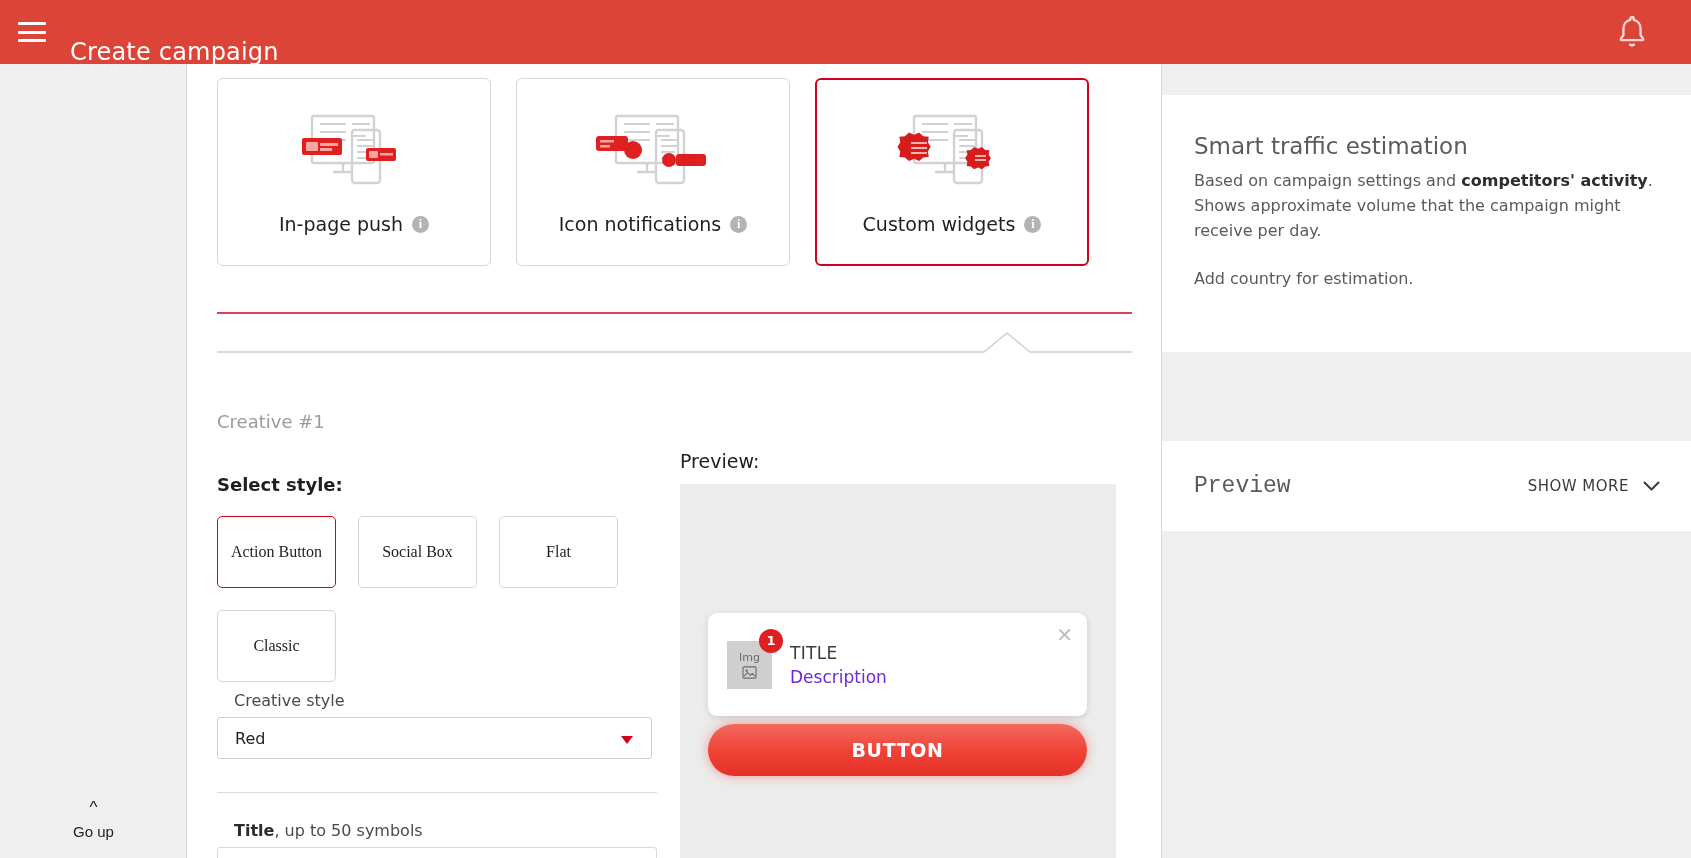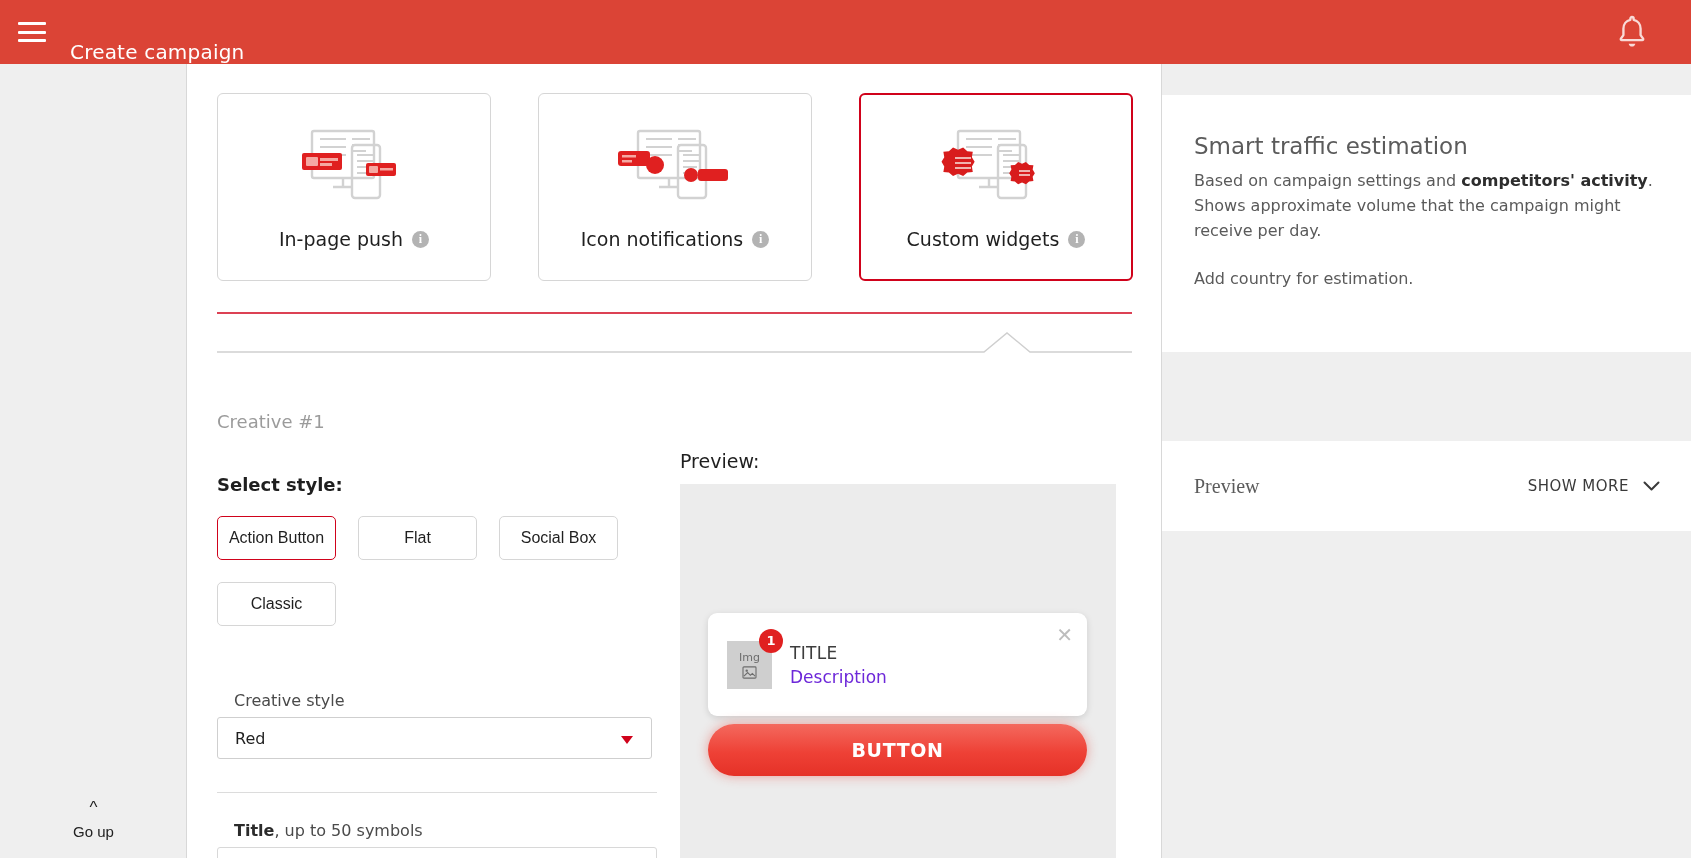--- a/index.html
+++ b/index.html
@@ -15,21 +15,21 @@
   .topbar {
     position: absolute; left: 0; top: 0; width: 1691px; height: 64px;
     background: #DB4436; display: flex; align-items: center;
   }
   .burger {
     width: 28px; height: 20px; margin-left: 18px; margin-right: 24px;
     display: flex; flex-direction: column; justify-content: space-between; cursor: pointer;
   }
   .burger span { display:block; height: 3px; background: #ffffff; border-radius: 1px; }
   .app-title {
-    color: #ffffff; font-size: 20px; letter-spacing: .2px;
+    color: #ffffff; font-size: 24px; letter-spacing: .2px;
     font-family: "DejaVu Sans", sans-serif; font-weight: 400; margin-top: 40px;
   }
   .bell { margin-left: auto; margin-right: 42px; width: 34px; height: 36px; cursor:pointer; opacity:.95;}
 
   
   .left-rail {
     position: absolute; left: 0; top: 64px; width: 187px; height: 794px;
     background: #efefef; border-right: 1px solid #d8d8d8;
   }
   .goup {
@@ -41,21 +41,21 @@
   .main {
     position: absolute; left: 187px; top: 64px; width: 974px; height: 794px;
     background: #ffffff; overflow: hidden;
   }
   .right-col {
     position: absolute; left: 1161px; top: 64px; width: 530px; height: 794px;
     background: #efefef; border-left: 1px solid #d8d8d8;
   }
 
   
-  .cards { position: absolute; left: 30px; top: 29px; display: flex; gap: 47px; }
+  .cards { position: absolute; left: 30px; top: 14px; display: flex; gap: 25px; }
   .card {
     width: 274px; height: 188px; border: 1px solid #d6d6d6; border-radius: 6px;
     background: #ffffff; display: flex; flex-direction: column; align-items: center;
     justify-content: center; cursor: pointer;
   }
   .card.selected { border: 2px solid #D0021B; }
   .card .art { height: 86px; display:flex; align-items:center; justify-content:center; margin-bottom: 18px; }
   .card .cap { display: flex; align-items: center; gap: 9px; font-size: 19px; color: #1f1f1f;
                font-family: "DejaVu Sans", sans-serif; }
   .info {
@@ -70,24 +70,24 @@
   .creative-label {
     position: absolute; left: 30px; top: 347px; color: #9b9b9b; font-size: 18px;
     font-family: "DejaVu Sans", sans-serif;
   }
   .skin-title {
     position: absolute; left: 30px; top: 410px; font-size: 18px; color: #1f1f1f; font-weight: 600;
     font-family: "DejaVu Sans", sans-serif;
   }
   .skins { position: absolute; left: 30px; top: 452px; width: 430px; display: flex; flex-wrap: wrap; gap: 22px 22px; }
   .skin {
-    width: 119px; height: 44px; border: 1px solid #d6d6d6; border-radius: 5px;
+    width: 119px; height: 72px; border: 1px solid #d6d6d6; border-radius: 5px;
     background:#fff; display:flex; align-items:center; justify-content:center; text-align:center;
     font-size: 16px; color:#1f1f1f; line-height: 1.2; cursor: pointer;
-    font-family: Liberation Sans, sans-serif;
+    font-family: Liberation Serif, serif;
   }
   .skin.selected { border: 1.5px solid #D0021B; }
 
   .field-style { position: absolute; left: 30px; top: 627px; width: 435px; }
   .field-label { font-size: 16px; color: #4a4a4a; margin-left: 17px; margin-bottom: 7px;
                  font-family: "DejaVu Sans", sans-serif; }
   .field-label b { font-weight: 600; color:#2b2b2b; }
   .select-box {
     position: relative; width: 435px; height: 42px; border: 1px solid #cfcfcf; border-radius: 3px;
     background: #fff; display: flex; align-items: center; padding-left: 17px;
@@ -151,21 +151,21 @@
   .ste-title { font-size: 23px; color: #5b5b5b; font-weight: 400; font-family:"DejaVu Sans", sans-serif; }
   .ste-body { margin-top: 10px; font-size: 16px; color: #5a5a5a; line-height: 1.55; width: 470px;
               font-family:"DejaVu Sans", sans-serif; }
   .ste-body b { color:#2d2d2d; font-weight: 700; }
   .ste-extra { margin-top: 26px; font-size: 16px; color:#5a5a5a; font-family:"DejaVu Sans", sans-serif; }
 
   .panel-preview {
     left: 0px; top: 377px; width: 530px; height: 90px;
     display: flex; align-items: center; padding: 0 32px;
   }
-  .pv-title { font-size: 20px; color:#5b5b5b; font-family:Liberation Serif, serif; }
+  .pv-title { font-size: 23px; color:#5b5b5b; font-family:Liberation Mono, monospace; }
   .pv-more {
     margin-left: auto; display:flex; align-items:center; gap: 14px; cursor:pointer;
     font-size: 15px; font-weight: normal; color:#3a3a3a; letter-spacing:.5px;
     font-family:"DejaVu Sans", sans-serif;
   }
 </style>
 </head>
 <body>
 
 <div class="app">
@@ -276,22 +276,22 @@
         <line x1="0" y1="2" x2="915" y2="2" stroke="#D0021B" stroke-width="1.5"></line>
         <path d="M0 41 H767 L790 22 L813 41 H915" stroke="#cfcfcf" stroke-width="1.4" fill="none"></path>
       </svg>
     </div>
 
     <div class="creative-label">Creative #1</div>
 
     <div class="skin-title">Select style:</div>
     <div class="skins">
       <div class="skin selected">Action Button</div>
+      <div class="skin">Social Box</div>
       <div class="skin">Flat</div>
-      <div class="skin">Social Box</div>
       <div class="skin">Classic</div>
     </div>
 
     <div class="field-style">
       <div class="field-label">Creative style</div>
       <div class="select-box">
         <span>Red</span>
         <span class="caret"></span>
       </div>
     </div>

